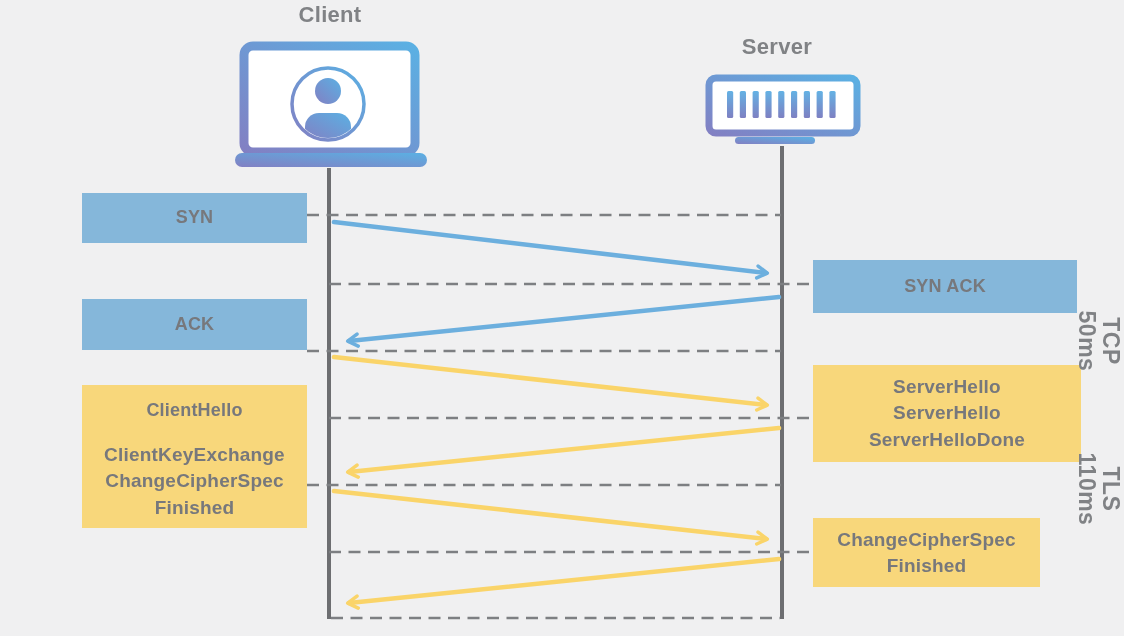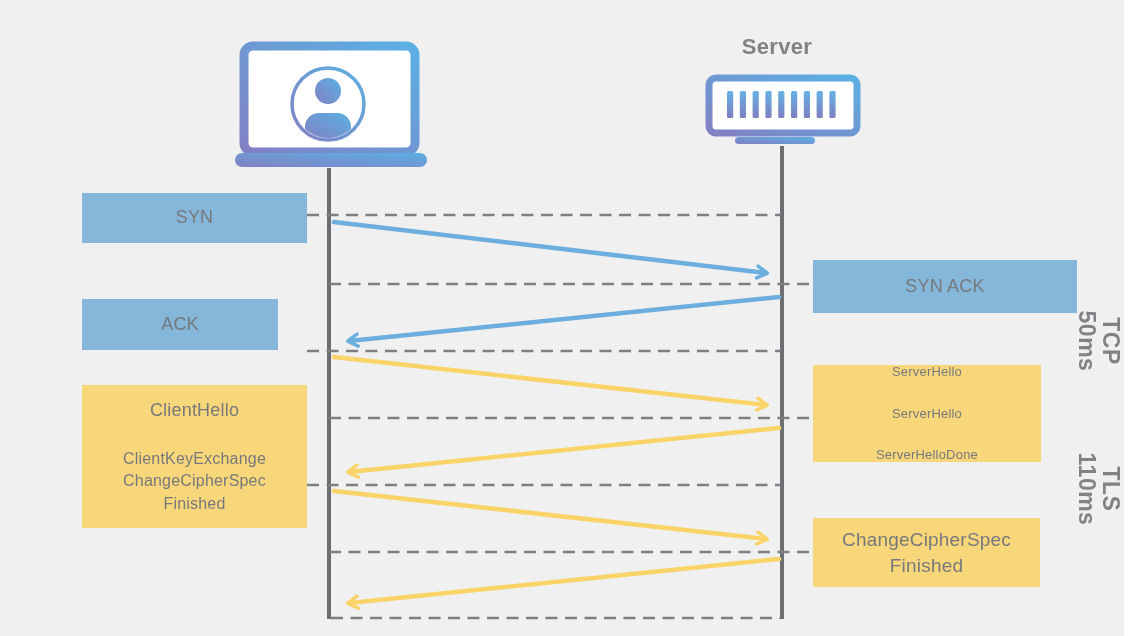--- a/index.html
+++ b/index.html
@@ -11,52 +11,53 @@
   }
   .canvas{position:absolute;inset:0;}
   .actor-title{
     position:absolute;width:200px;text-align:center;
     font-size:22px;font-weight:bold;color:var(--title-gray,#808285);
     letter-spacing:.3px;
   }
   .msg-box{
     position:absolute;display:flex;flex-direction:column;
     justify-content:center;align-items:center;text-align:center;
-    font-weight:normal;color:var(--label-gray,#77787c);
+    font-weight:bold;color:var(--label-gray,#77787c);
     font-size:18px;line-height:1.42;letter-spacing:.2px;
   }
   .msg-box.blue{background:var(--tcp-box-blue,#85b7da);}
   .msg-box.yellow{background:var(--tls-box-yellow,#f8d77b);}
   .msg-box .ln{white-space:nowrap;}
   .box-syn        {left:82px;  top:193px; width:225px; height:50px;}
-  .box-ack        {left:82px;  top:299px; width:196px; height:51px;}
+  .box-ack        {left:82px;  top:299px; width:225px; height:51px;}
   .box-clienthello{left:82px;  top:350px; width:225px; height:52px;margin-top:35px;}
-  .box-ckx        {left:82px;  top:435px; width:225px; height:93px; font-size:16px;line-height:1.38;}
+  .box-ckx        {left:82px;  top:435px; width:225px; height:93px; font-size:19px;line-height:1.38;}
   .box-synack     {left:813px; top:260px; width:264px; height:53px;}
-  .box-serverhello{left:813px; top:365px; width:228px; height:97px; font-size:13px;line-height:1.38;gap:24px;}
+  .box-serverhello{left:813px; top:365px; width:268px; height:97px; font-size:19px;line-height:1.38;}
   .box-ccs        {left:813px; top:518px; width:227px; height:69px; font-size:19px;line-height:1.35;}
   .phase-label{
     position:absolute;width:120px;height:64px;
     display:flex;flex-direction:column;justify-content:center;align-items:center;
     transform:rotate(90deg);
     font-size:23px;font-weight:bold;color:var(--title-gray,#808285);
     line-height:1.04;letter-spacing:.5px;white-space:nowrap;
   }
   .phase-tcp{left:1038px;top:309px;}
   .phase-tls{left:1038px;top:457px;}
   .edge-strip{position:absolute;right:0;top:0;width:6px;height:636px;background:#ffffff;}
   svg{display:block;}
   .overlay{position:absolute;left:0;top:0;}
   .icon{position:absolute;}
 </style>
 </head>
 <body>
 
 <div class="canvas">
 
+  <div class="actor-title" style="left:230px;top:2px;">Client</div>
   <div class="actor-title" style="left:677px;top:34px;">Server</div>
 
   <svg class="icon" style="left:233px;top:40px;" width="196" height="130" viewBox="0 0 196 130">
     <defs>
       <linearGradient id="gLap" x1="0" y1="1" x2="1" y2="0">
         <stop offset="0" stop-color="#8280c3"></stop>
           <stop offset="1" stop-color="#5bb0e3"></stop>
       </linearGradient>
       <clipPath id="pClip">
           <circle cx="95" cy="64" r="34"></circle>

